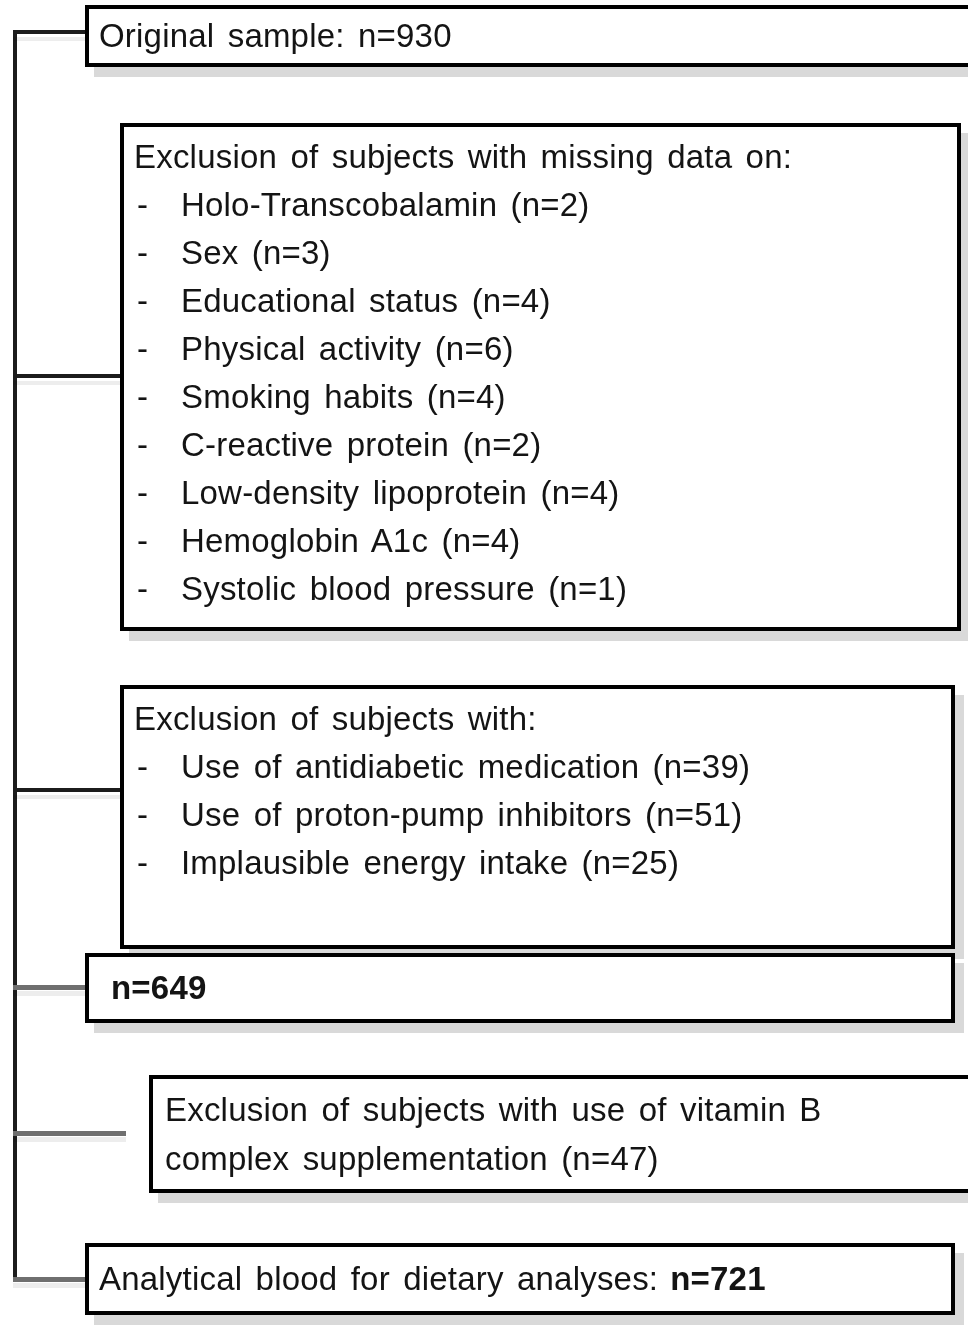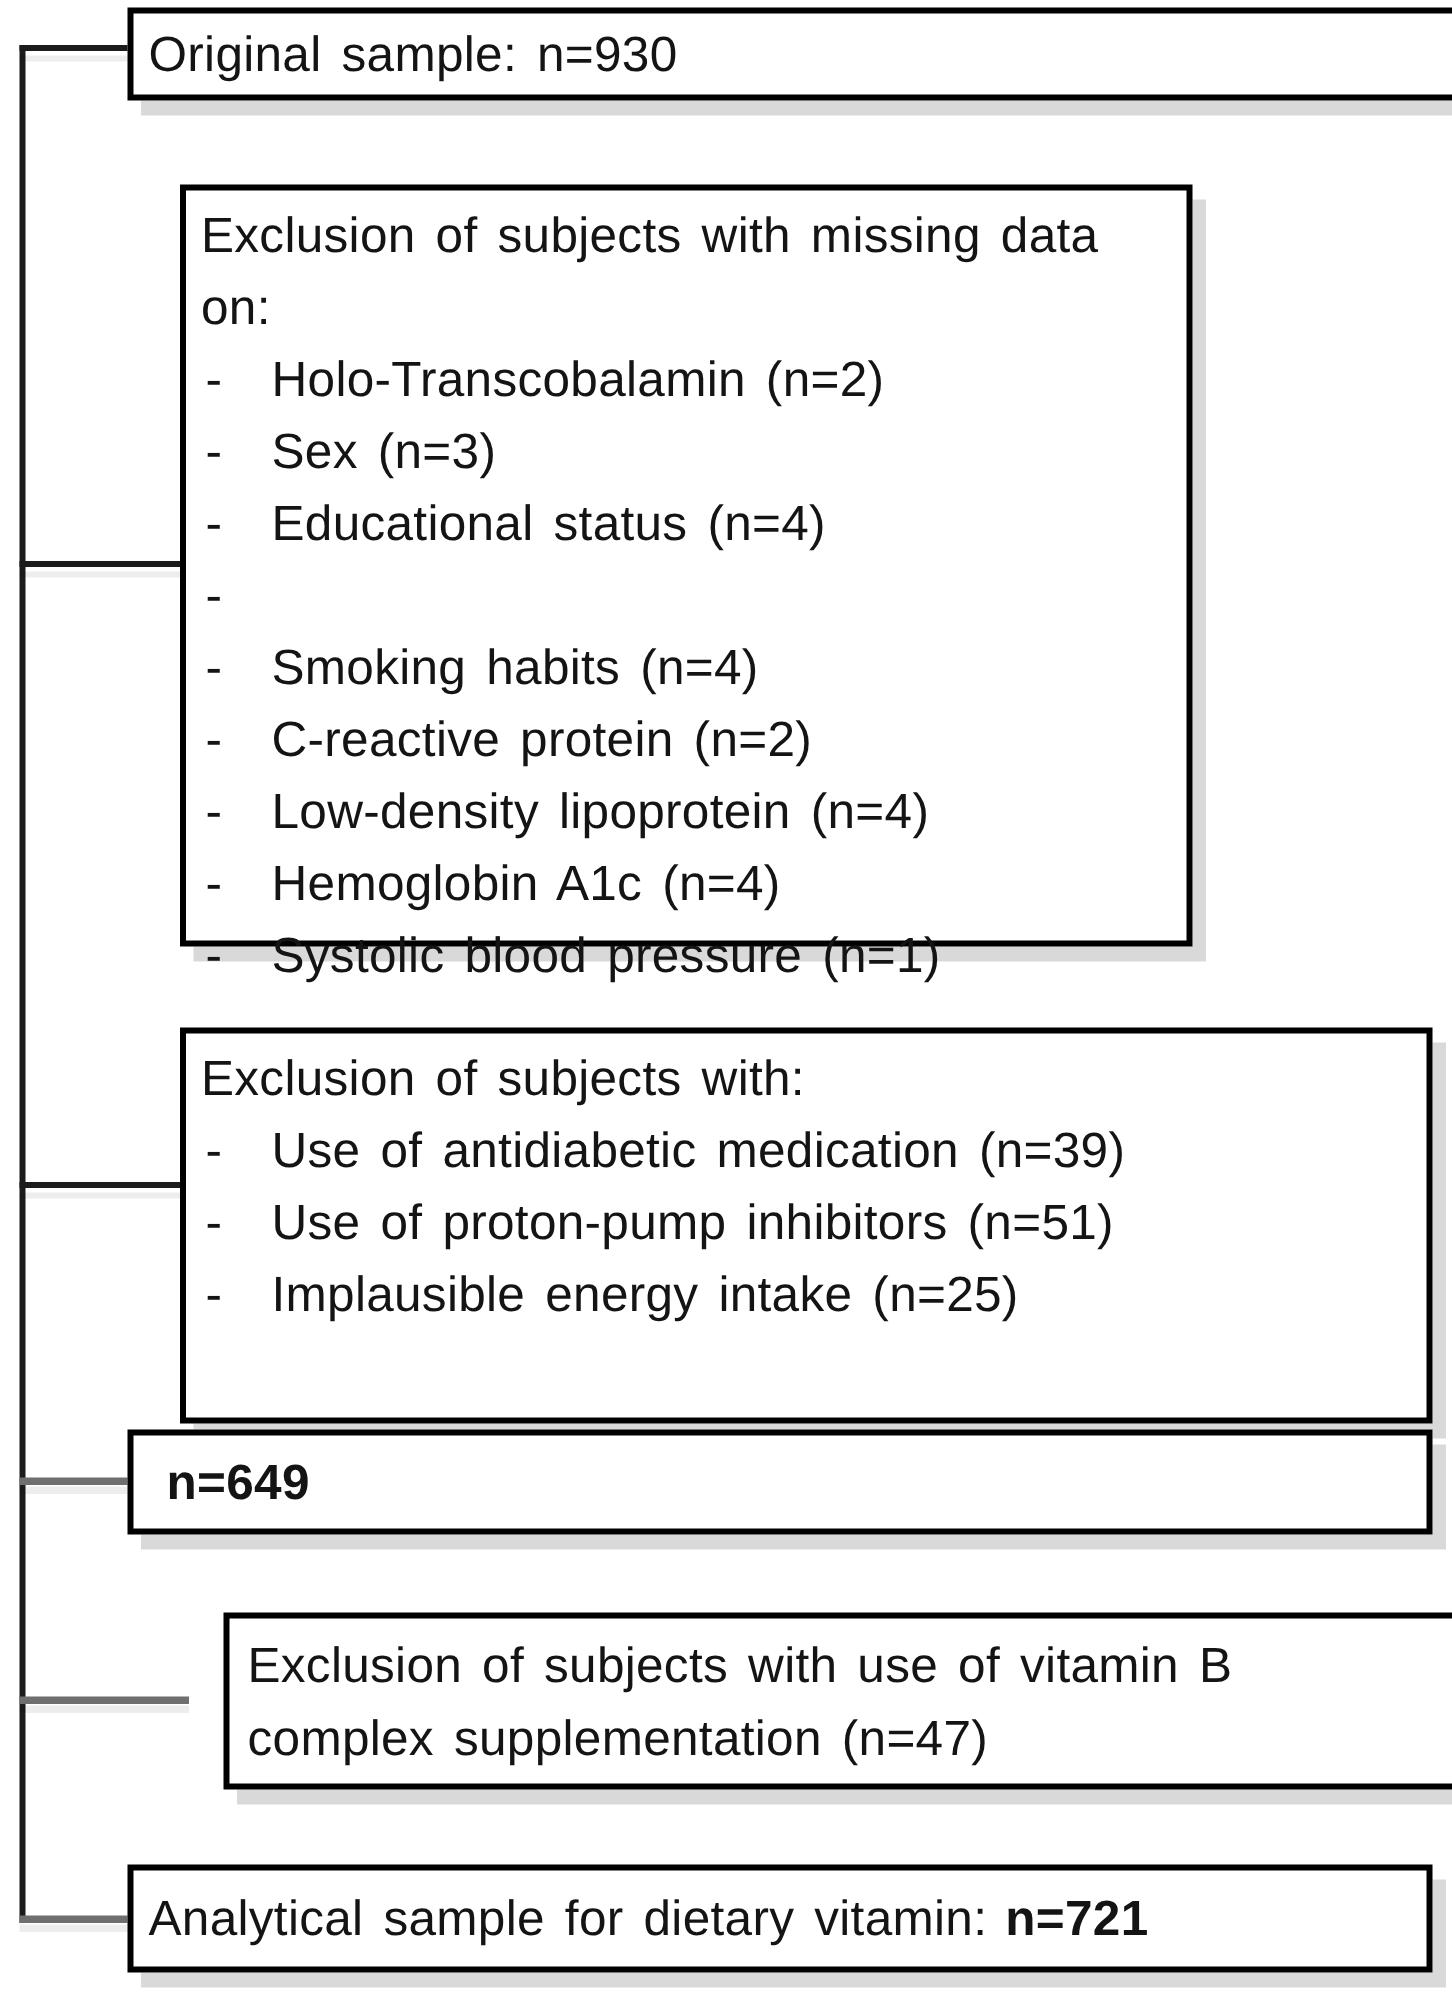--- a/index.html
+++ b/index.html
@@ -69,36 +69,37 @@
   <div class="h-line" style="top:374px; left:13px; width:111px;"></div>
   <div class="h-line" style="top:788px; left:13px; width:111px;"></div>
   <div class="h-line gray" style="top:985px; left:13px; width:76px;"></div>
   <div class="h-line gray" style="top:1131px; left:13px; width:113px;"></div>
   <div class="h-line gray" style="top:1277px; left:13px; width:76px;"></div>
 
   <div class="box single" style="left:85px; top:5px; width:907px; height:62px;">
     <span>Original sample: n=930</span>
   </div>
 
-  <div class="box multi" style="left:120px; top:123px; width:675px; height:508px;">
+  <div class="box multi" style="left:120px; top:123px; width:841px; height:508px;">
     <div class="box-title">Exclusion of subjects with missing data on:</div>
     <div class="li">
       <span class="dash">-</span>
       <span>Holo-Transcobalamin (n=2)</span>
     </div>
     <div class="li">
       <span class="dash">-</span>
       <span>Sex (n=3)</span>
     </div>
     <div class="li">
       <span class="dash">-</span>
       <span>Educational status (n=4)</span>
     </div>
     <div class="li">
       <span class="dash">-</span>
+      <span>Physical activity (n=6)</span>
     </div>
     <div class="li">
       <span class="dash">-</span>
       <span>Smoking habits (n=4)</span>
     </div>
     <div class="li">
       <span class="dash">-</span>
       <span>C-reactive protein (n=2)</span>
     </div>
     <div class="li">
@@ -134,17 +135,17 @@
   <div class="box single" style="left:85px; top:953px; width:870px; height:70px;">
     <span class="bold-value">n=649</span>
   </div>
 
   <div class="box wrapbox" style="left:122px; top:1075px; width:833px; height:118px;margin-left:27px;">
     <div>Exclusion of subjects with use of vitamin B</div>
     <div>complex supplementation (n=47)</div>
   </div>
 
   <div class="box single" style="left:85px; top:1243px; width:870px; height:72px;">
-    <span>Analytical sample for dietary vitamin:</span>
+    <span>Analytical blood for dietary analyses:</span>
     <span class="bold-value">n=721</span>
   </div>
 
 </div>
 
 </body></html>

